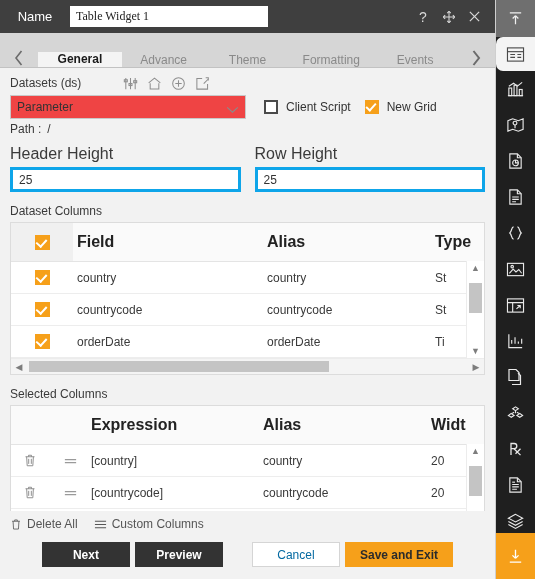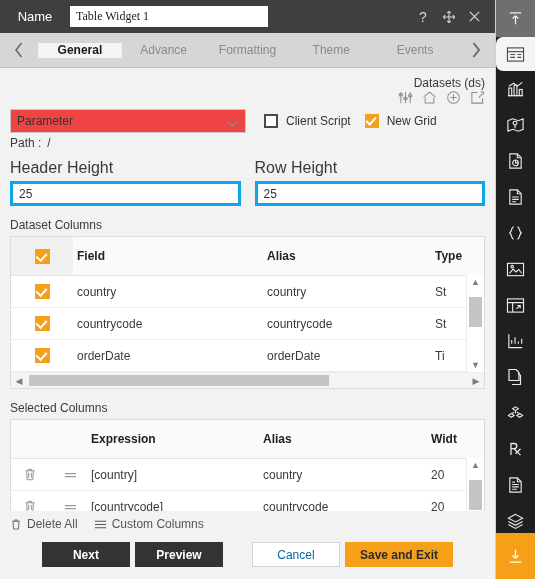--- a/index.html
+++ b/index.html
@@ -21,35 +21,35 @@
   .title-input{flex:0 0 auto;width:198px;height:21px;background:#fff;border:1px solid #fff;
                font-family:Liberation Serif, serif;font-size:12px;color:#222;
                padding:0 5px;box-sizing:border-box;outline:none;}
   .title-spacer{flex:1 1 auto;}
   .title-icons{display:flex;align-items:center;gap:11px;padding-right:5px;}
   .ticon{color:#d8d8d8;width:15px;height:15px;display:inline-flex;align-items:center;
          justify-content:center;cursor:pointer;}
   .ticon svg{display:block;}
 
   
-  .tabbar{height:34px;background:#d6d6d6;display:flex;align-items:center;flex:0 0 auto;
+  .tabbar{height:34px;background:#d6d6d6;display:flex;align-items:flex-end;flex:0 0 auto;
           border-bottom:1px solid #c2c2c2;}
   .tab-arrow{width:38px;display:flex;align-items:center;justify-content:center;
              color:#6b6b6b;cursor:pointer;}
   .tab{flex:1 1 0;display:flex;align-items:center;justify-content:center;
        font-size:12px;color:#8a8a8a;cursor:pointer;}
   .tab.active{background:#f4f4f4;color:#1a1a1a;font-weight:bold;border-bottom:1px solid #f4f4f4;}
 
   
   .content{flex:1 1 auto;background:#f2f2f2;padding:8px 10px 0 10px;overflow:hidden;
            box-sizing:border-box;position:relative;}
 
   .row{display:flex;align-items:center;}
   .lbl{font-size:12px;color:#3a3a3a;}
-  .ds-head{display:flex;align-items:flex-end;margin-bottom:4px;flex-direction:column;}
+  .ds-head{display:flex;align-items:flex-start;margin-bottom:4px;}
   .ds-icons{display:flex;align-items:center;gap:9px;margin-left:42px;color:#8e8e8e;}
   .ds-icons span{cursor:pointer;display:inline-flex;}
 
   .select-wrap{position:relative;width:236px;}
   select.ds-select{width:236px;height:24px;box-sizing:border-box;
        -webkit-appearance:none;appearance:none;background:#ef4444;
        border:1px solid #c8c8c8;font-family:"Liberation Sans",sans-serif;
        font-size:12px;color:#333;padding:0 22px 0 6px;outline:none;cursor:pointer;}
   .chev{position:absolute;right:7px;top:8px;pointer-events:none;color:#8a8a8a;}
 
@@ -70,21 +70,21 @@
   .field input{width:100%;height:25px;box-sizing:border-box;background:#fff;
       border:3px solid #0ea5e9;font-family:"Liberation Sans",sans-serif;font-size:12px;
       color:#333;padding:0 6px;outline:none;}
 
   .section-title{font-size:12px;color:#3a3a3a;margin:12px 0 4px 0;}
 
   
   .grid{background:#fff;border:1px solid #dcdcdc;position:relative;}
   .grid-head{display:flex;background:#fafafa;height:38px;align-items:center;
              border-bottom:1px solid #e4e4e4;}
-  .grid-head .hcell{font-size:12px;font-weight:bold;color:#222;}
+  .grid-head .hcell{font-size:16px;font-weight:bold;color:#222;}
   .grid-body{position:relative;}
   .grow{display:flex;align-items:center;height:31px;border-bottom:1px solid #ededed;
         background:#fff;}
   .grow .cell{font-size:12px;color:#3a3a3a;}
   .c-check{width:62px;display:flex;justify-content:center;align-items:center;flex:0 0 auto;}
   .c-check.hdr{background:#f0f0f0;height:100%;}
   .c-field{width:190px;flex:0 0 auto;padding-left:4px;}
   .c-alias{width:168px;flex:0 0 auto;}
   .c-type{flex:1 1 auto;overflow:hidden;white-space:nowrap;}
   .c-trash{width:38px;display:flex;justify-content:center;flex:0 0 auto;color:#8a8a8a;}
@@ -174,24 +174,24 @@
             <path d="M8.5 2L3 9l5.5 7"></path>
           </svg>
       </div>
       <div class="tab active">
         <span>General</span>
       </div>
       <div class="tab">
         <span>Advance</span>
       </div>
       <div class="tab">
+        <span>Theme</span>
+      </div>
+      <div class="tab">
         <span>Formatting</span>
-      </div>
-      <div class="tab">
-        <span>Theme</span>
       </div>
       <div class="tab">
         <span>Events</span>
       </div>
       <div class="tab-arrow">
         <svg width="12" height="18" viewBox="0 0 12 18" fill="none" stroke="currentColor" stroke-width="2">
             <path d="M3.5 2L9 9l-5.5 7"></path>
           </svg>
       </div>
     </div>

